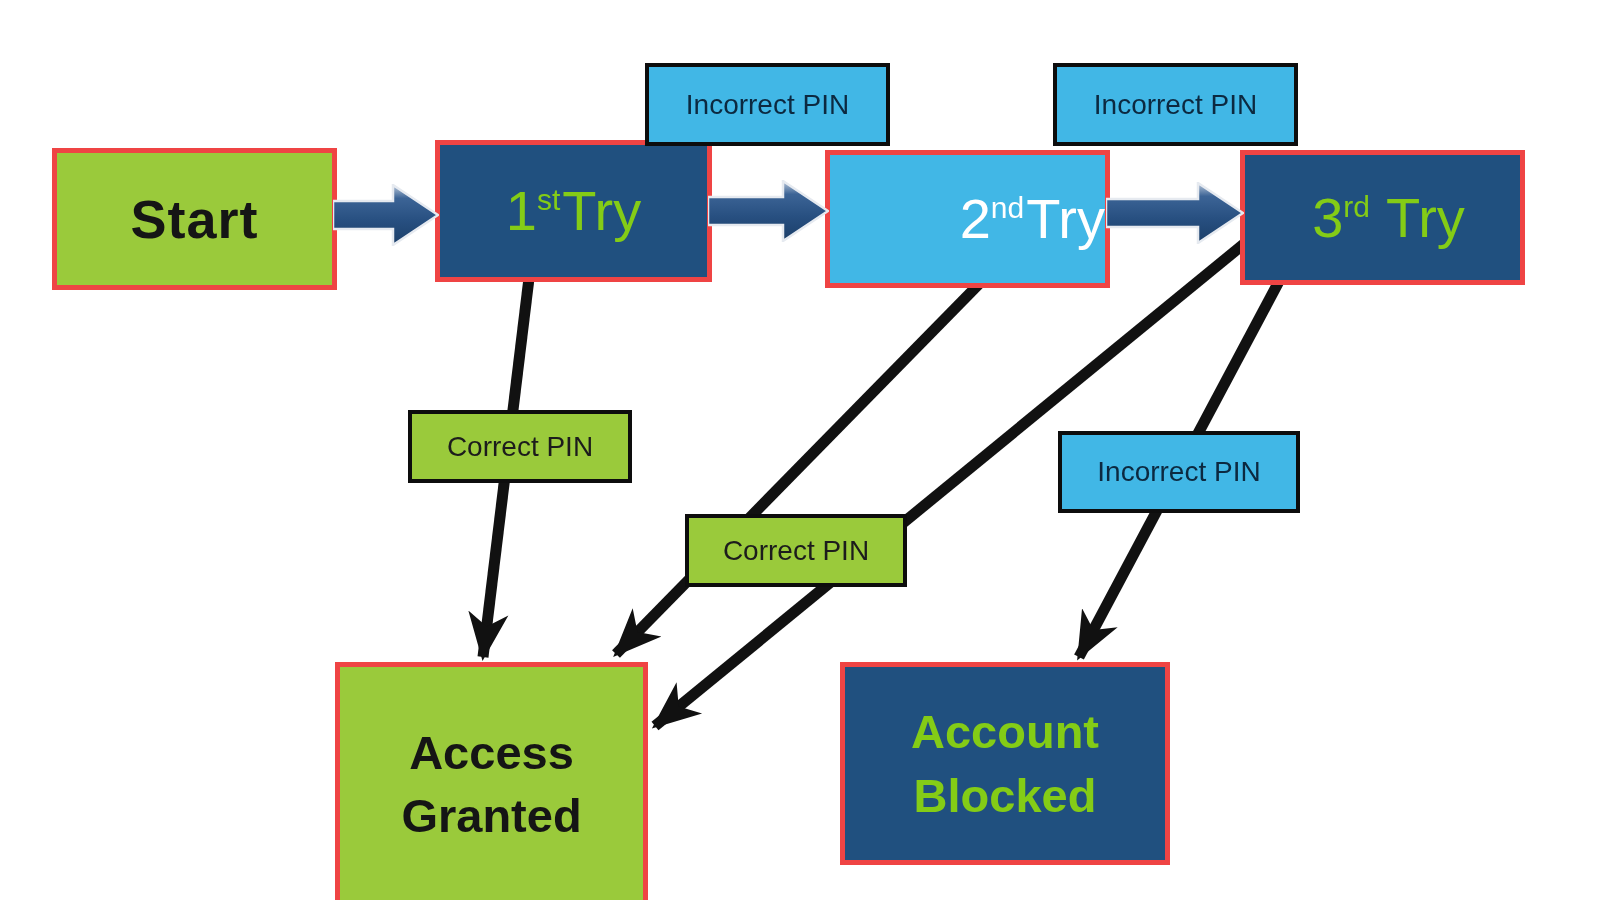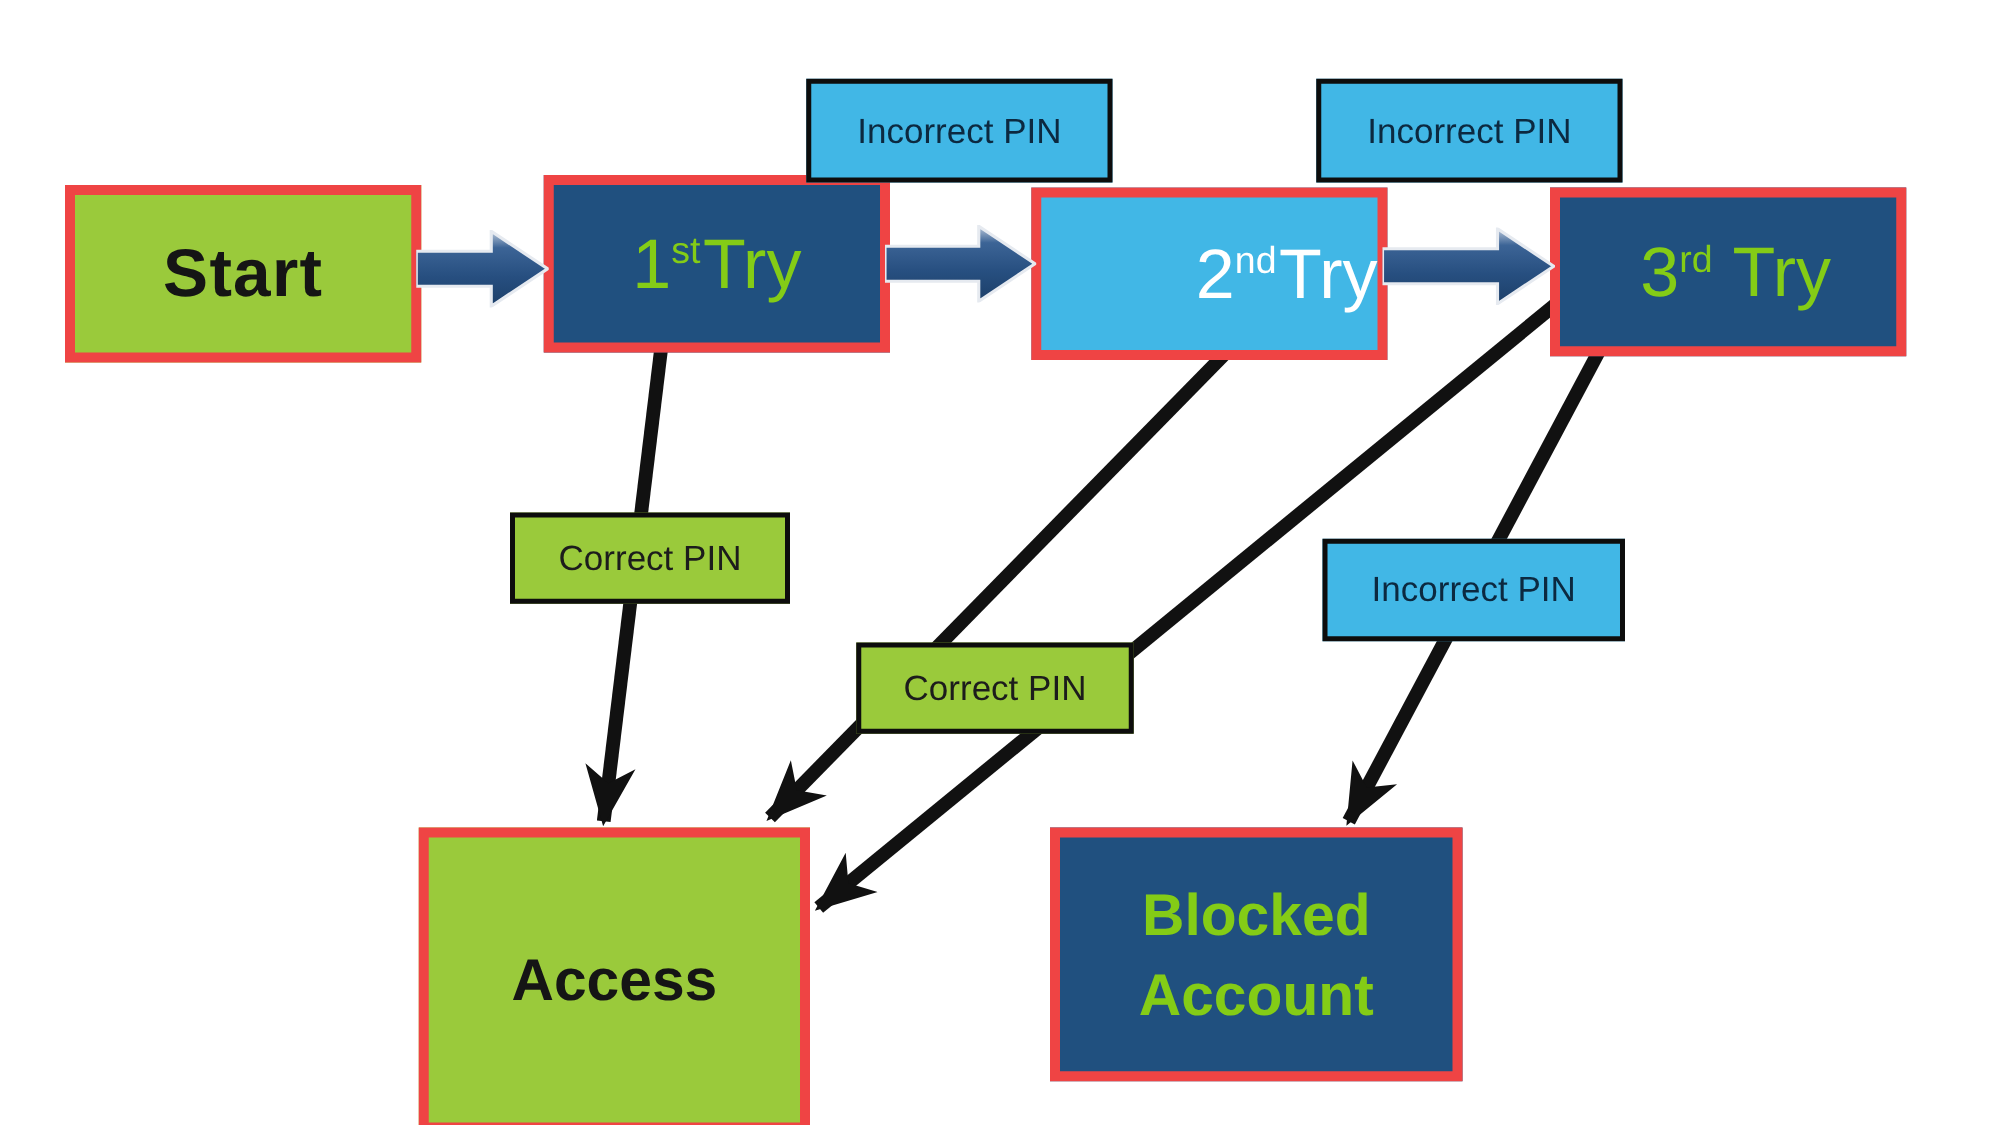--- a/index.html
+++ b/index.html
@@ -6,21 +6,21 @@
   #canvas{
     position:relative;width:1600px;height:900px;background:#ffffff;
     font-family:"Liberation Sans","DejaVu Sans",sans-serif;overflow:hidden;
   }
   
   #connector-layer{position:absolute;left:0;top:0;z-index:1;}
   .node,.edge-label{position:absolute;z-index:2;box-sizing:border-box;
     display:flex;align-items:center;justify-content:center;text-align:center;}
   .flow-arrow{position:absolute;z-index:3;}
   
-  .node{border:8px solid #ef4444;}
+  .node{border:5px solid #ef4444;}
   .node.green{background:#9aca3b;color:#151515;}
   .node.navy{background:#20507f;color:#84cc16;}
   .node.lblue{background:#41b7e6;color:#ffffff;}
   .start-text{font-size:54px;font-weight:bold;letter-spacing:1px;}
   .try-text{font-size:56px;font-weight:400;line-height:1;}
   .try-text .sup{font-size:30px;vertical-align:super;line-height:1;}
   .try-text .gap-sm{margin-left:2px;}
   .try-text .gap-lg{margin-left:16px;}
   .terminal-text{font-size:47px;font-weight:bold;line-height:1.35;}
   
@@ -73,27 +73,28 @@
     <span class="try-text"><span>2</span><span class="sup">nd</span><span class="gap-sm">Try</span></span>
   </div>
 
   <div class="node navy" style="left:1240px;top:150px;width:285px;height:135px;padding-left:12px;">
     <span class="try-text"><span>3</span><span class="sup">rd</span><span class="gap-lg">Try</span></span>
   </div>
 
   <div class="node green" style="left:335px;top:662px;width:313px;height:244px;">
     <span class="terminal-text">
       <span style="display:block">Access</span>
+      <span style="display:block">Granted</span>
     </span>
   </div>
 
   <div class="node navy" style="left:840px;top:662px;width:330px;height:203px;">
     <span class="terminal-text">
+      <span style="display:block">Account</span>
       <span style="display:block">Blocked</span>
-      <span style="display:block">Account</span>
     </span>
   </div>
 
   <div class="edge-label lblue" style="left:645px;top:45px;width:245px;height:83px;">
     <span>Incorrect PIN</span>
   </div>
   <div class="edge-label lblue" style="left:1053px;top:45px;width:245px;height:83px;">
     <span>Incorrect PIN</span>
   </div>
   <div class="edge-label green" style="left:408px;top:392px;width:224px;height:73px;">

